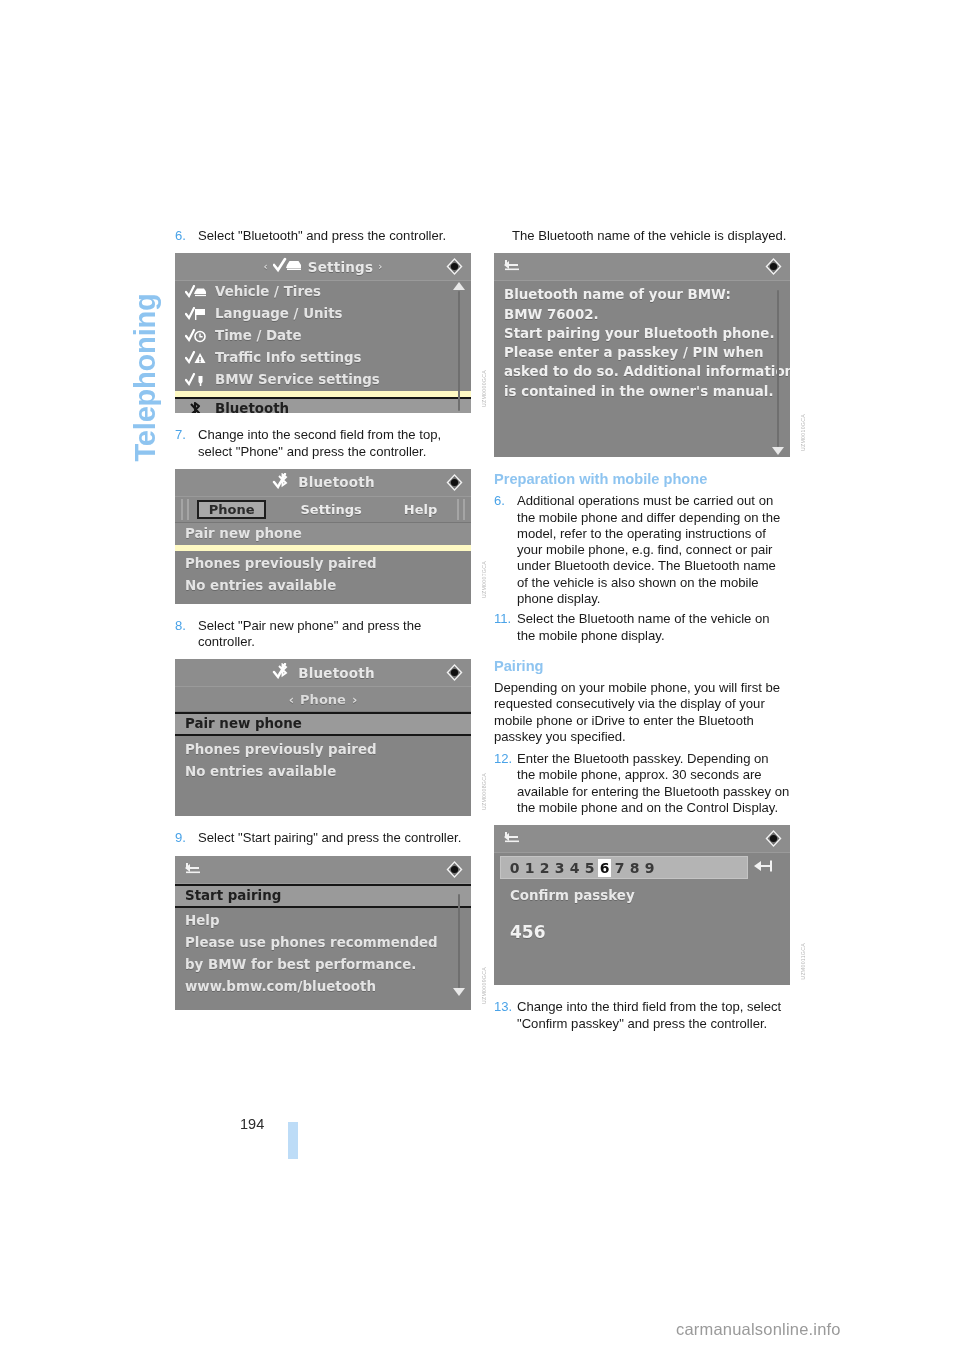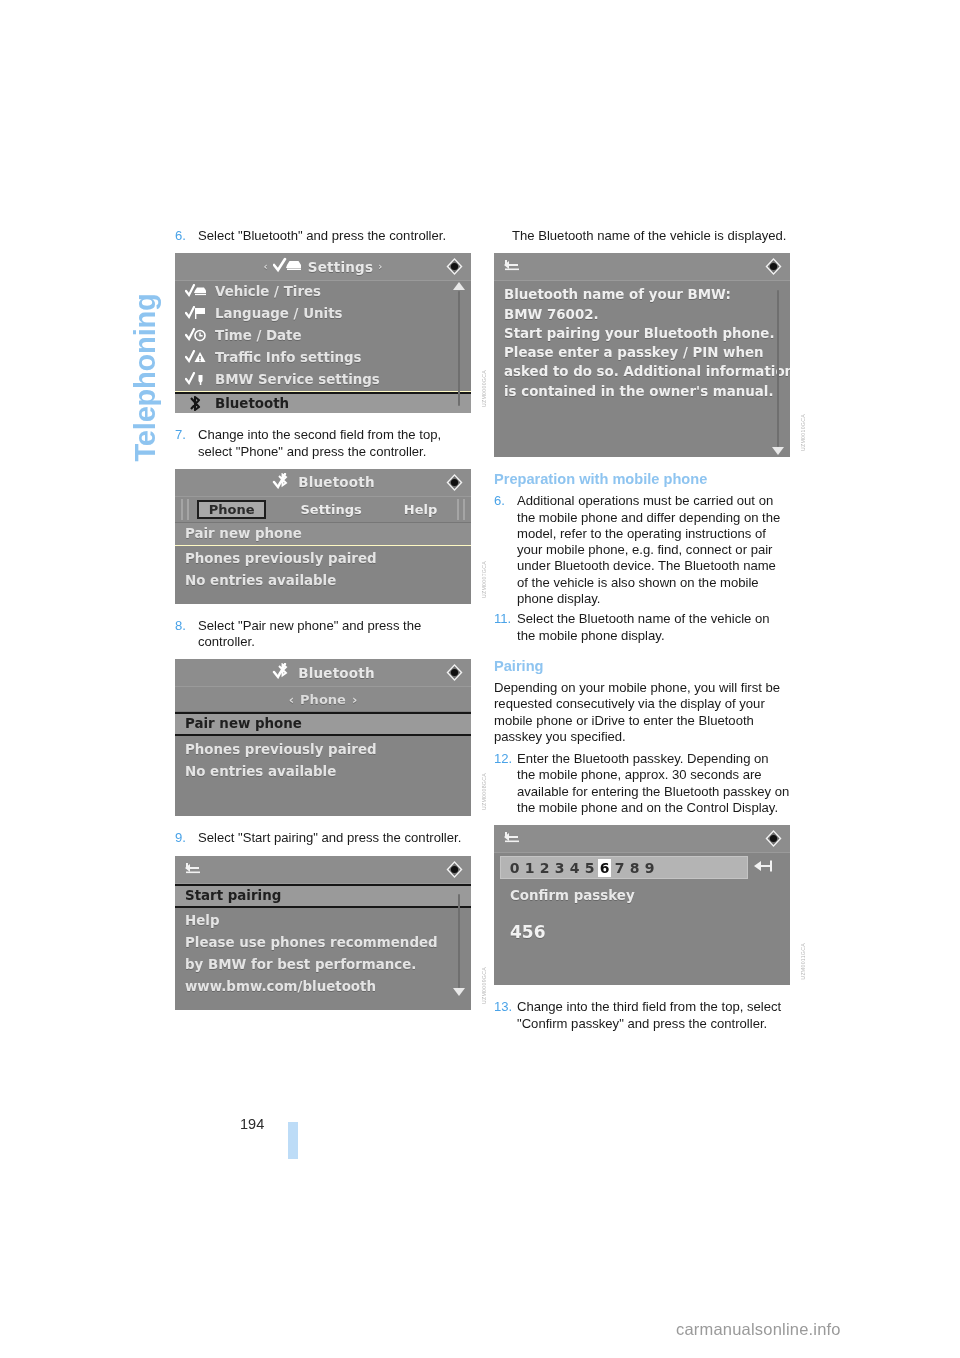--- a/index.html
+++ b/index.html
@@ -196,34 +196,34 @@
   }
   .idrive .row {
     color: #efefef;
     font-size: 13.4px;
     font-weight: bold;
     padding: 2px 28px 3px 10px;
     line-height: 17px;
     text-shadow: 0 1px 0 rgba(0,0,0,.22);
     white-space: nowrap;
     display: flex;
-    align-items: center;
+    align-items: flex-end;
     gap: 8px;
   }
   .idrive .row.dim { color: #e4e4e4; }
   .idrive .row.highlight {
     background: #9a9a9a;
     border-top: 2px solid #161616;
     border-bottom: 2px solid #161616;
     color: #1f1f1f;
     text-shadow: none;
     padding-top: 1px;
     padding-bottom: 2px;
   }
-  .idrive .row.sepbottom { border-bottom: 1px solid #fef9c3; }
+  .idrive .row.sepbottom { border-bottom: 6px solid #fef9c3; }
   .idrive .row .ico {
     flex: 0 0 auto;
     width: 22px;
     height: 15px;
     display: inline-block;
   }
 
   
   .idrive .scroll {
     position: absolute;

